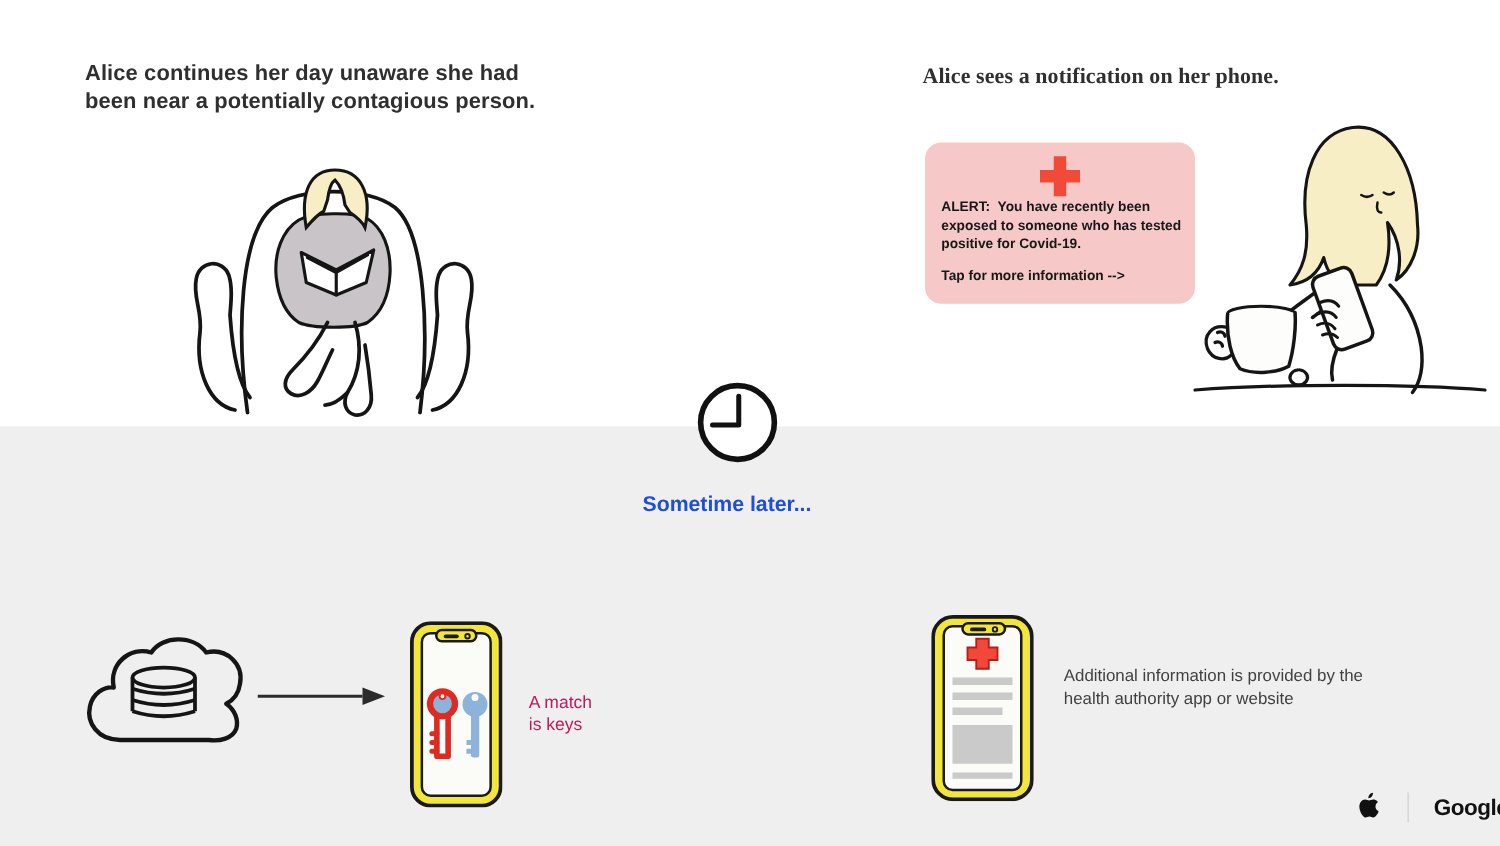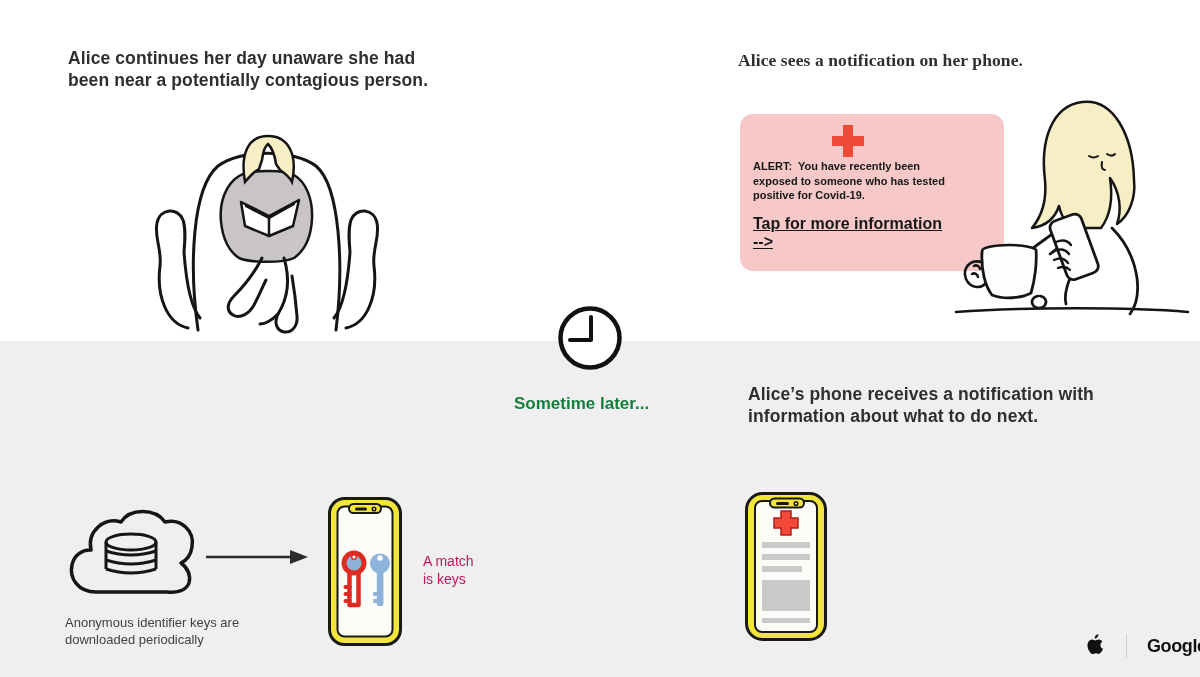--- a/index.html
+++ b/index.html
@@ -8,33 +8,33 @@
     background:#ffffff;font-family:"Liberation Sans", sans-serif;
     -webkit-font-smoothing:antialiased;
   }
   .gray-section{position:absolute;left:0;top:341px;width:1200px;height:336px;background:#efefef;}
   .abs{position:absolute;}
   .heading{
     position:absolute;font-weight:bold;font-size:17.5px;line-height:1.28;
     color:#2f2f2f;letter-spacing:0.1px;
   }
   .caption{position:absolute;font-size:13.5px;color:#414141;line-height:1.3;}
-  .time-label{position:absolute;font-weight:bold;font-size:17px;color:#15803d;}
+  .time-label{position:absolute;font-weight:bold;font-size:17px;color:#1d4ed8;}
   .alert-box{
-    position:absolute;left:740px;top:114px;width:216px;height:157px;
-    background:#f6c8c8;border-radius:13px;padding-left:48px;
+    position:absolute;left:740px;top:114px;width:216px;height:129px;
+    background:#f6c8c8;border-radius:13px;
   }
   .alert-cross{position:absolute;left:90px;top:9px;}
   .alert-body{
     position:absolute;left:13px;top:45px;width:192px;
     font-size:11px;font-weight:bold;color:#171717;line-height:1.32;white-space:pre-wrap;
   }
   .alert-cta{
     position:absolute;left:13px;top:101px;width:192px;
-    font-size:16px;font-weight:bold;color:#171717;text-decoration:underline;
+    font-size:11px;font-weight:bold;color:#171717;
   }
   .match-label{position:absolute;left:423px;top:552px;font-size:14px;color:#be185d;line-height:1.3;}
   .footer{
     position:absolute;left:1082px;top:630px;height:32px;
     display:flex;align-items:center;gap:20px;
   }
   .footer-divider{width:1px;height:24px;background:#cfcfcf;}
   .google-wordmark{
     font-size:18px;font-weight:bold;color:#121212;letter-spacing:-0.4px;
   }
@@ -154,40 +154,39 @@
       <circle cx="52" cy="66.5" r="10"></circle>
       <circle cx="52" cy="61" r="2.8" fill="#fbfbf8"></circle>
     </g>
   </svg>
 
   <div class="match-label">
     <div>A match</div>
     <div>is keys</div>
   </div>
 
-  <div class="caption" style="left:65px;top:615px;width:210px;font-size:13px;">Anonymous identifier keys are downloaded periodically</div>
 
-  <div class="heading" style="left:748px;top:383px;width:420px;">Alice’s phone receives a notification with information about what to do next.</div>
 
   <svg class="abs" style="left:745px;top:492px;" width="82" height="149" viewBox="0 0 82 149">
     <rect x="1.5" y="1.5" width="79" height="146" rx="16" fill="#f2e53c" stroke="#191919" stroke-width="3"></rect>
     <rect x="10" y="9" width="62" height="131" rx="7" fill="#fbfbf8" stroke="#191919" stroke-width="2"></rect>
     <rect x="25" y="6.5" width="34" height="9" rx="4.5" fill="#f2e53c" stroke="#191919" stroke-width="2"></rect>
     <rect x="31" y="10" width="13" height="3" rx="1.5" fill="#1a1a1a"></rect>
     <circle cx="51" cy="11.5" r="1.8" fill="none" stroke="#1a1a1a" stroke-width="1.5"></circle>
     <path d="M36,19 h10 v7 h7 v10 h-7 v7 h-10 v-7 h-7 v-10 h7 Z" fill="#f2483a" stroke="#b51f16" stroke-width="1.5"></path>
     <g fill="#cacaca">
       <rect x="17" y="50" width="48" height="6"></rect>
       <rect x="17" y="62" width="48" height="6"></rect>
       <rect x="17" y="74" width="40" height="6"></rect>
       <rect x="17" y="88" width="48" height="31"></rect>
       <rect x="17" y="126" width="48" height="5"></rect>
     </g>
   </svg>
 
+  <div class="caption" style="left:851px;top:532px;width:268px;">Additional information is provided by the health authority app or website</div>
 
   <div class="footer">
     <svg width="24" height="28" viewBox="0 0 24 28">
       <g fill="#111111">
         <path d="M16.8,7.6 c-1.3-0.1-2.8,0.8-3.5,0.8 c-0.7,0-1.9-0.8-3.1-0.8 c-1.6,0-3.1,0.9-3.9,2.4 c-1.7,2.9-0.4,7.2 1.2,9.6 c0.8,1.2 1.8,2.5 3,2.4 c1.2,0 1.6-0.8 3.1-0.8 c1.4,0 1.8,0.8 3.1,0.7 c1.3,0 2.1-1.2 2.9-2.3 c0.9-1.3 1.3-2.6 1.3-2.7 c0-0.1-2.5-1-2.5-3.8 c0-2.4 1.9-3.5 2-3.6 C19.3,8 17.5,7.6 16.8,7.6 Z"></path>
         <path d="M15.4,5.2 c0.6-0.8 1.1-1.9 1-3 c-0.9,0-2.1,0.6-2.7,1.4 c-0.6,0.7-1.1,1.9-1,3 C13.7,6.7 14.8,6 15.4,5.2 Z"></path>
       </g>
     </svg>
     <div class="footer-divider"></div>
     <div class="google-wordmark">Google</div>

